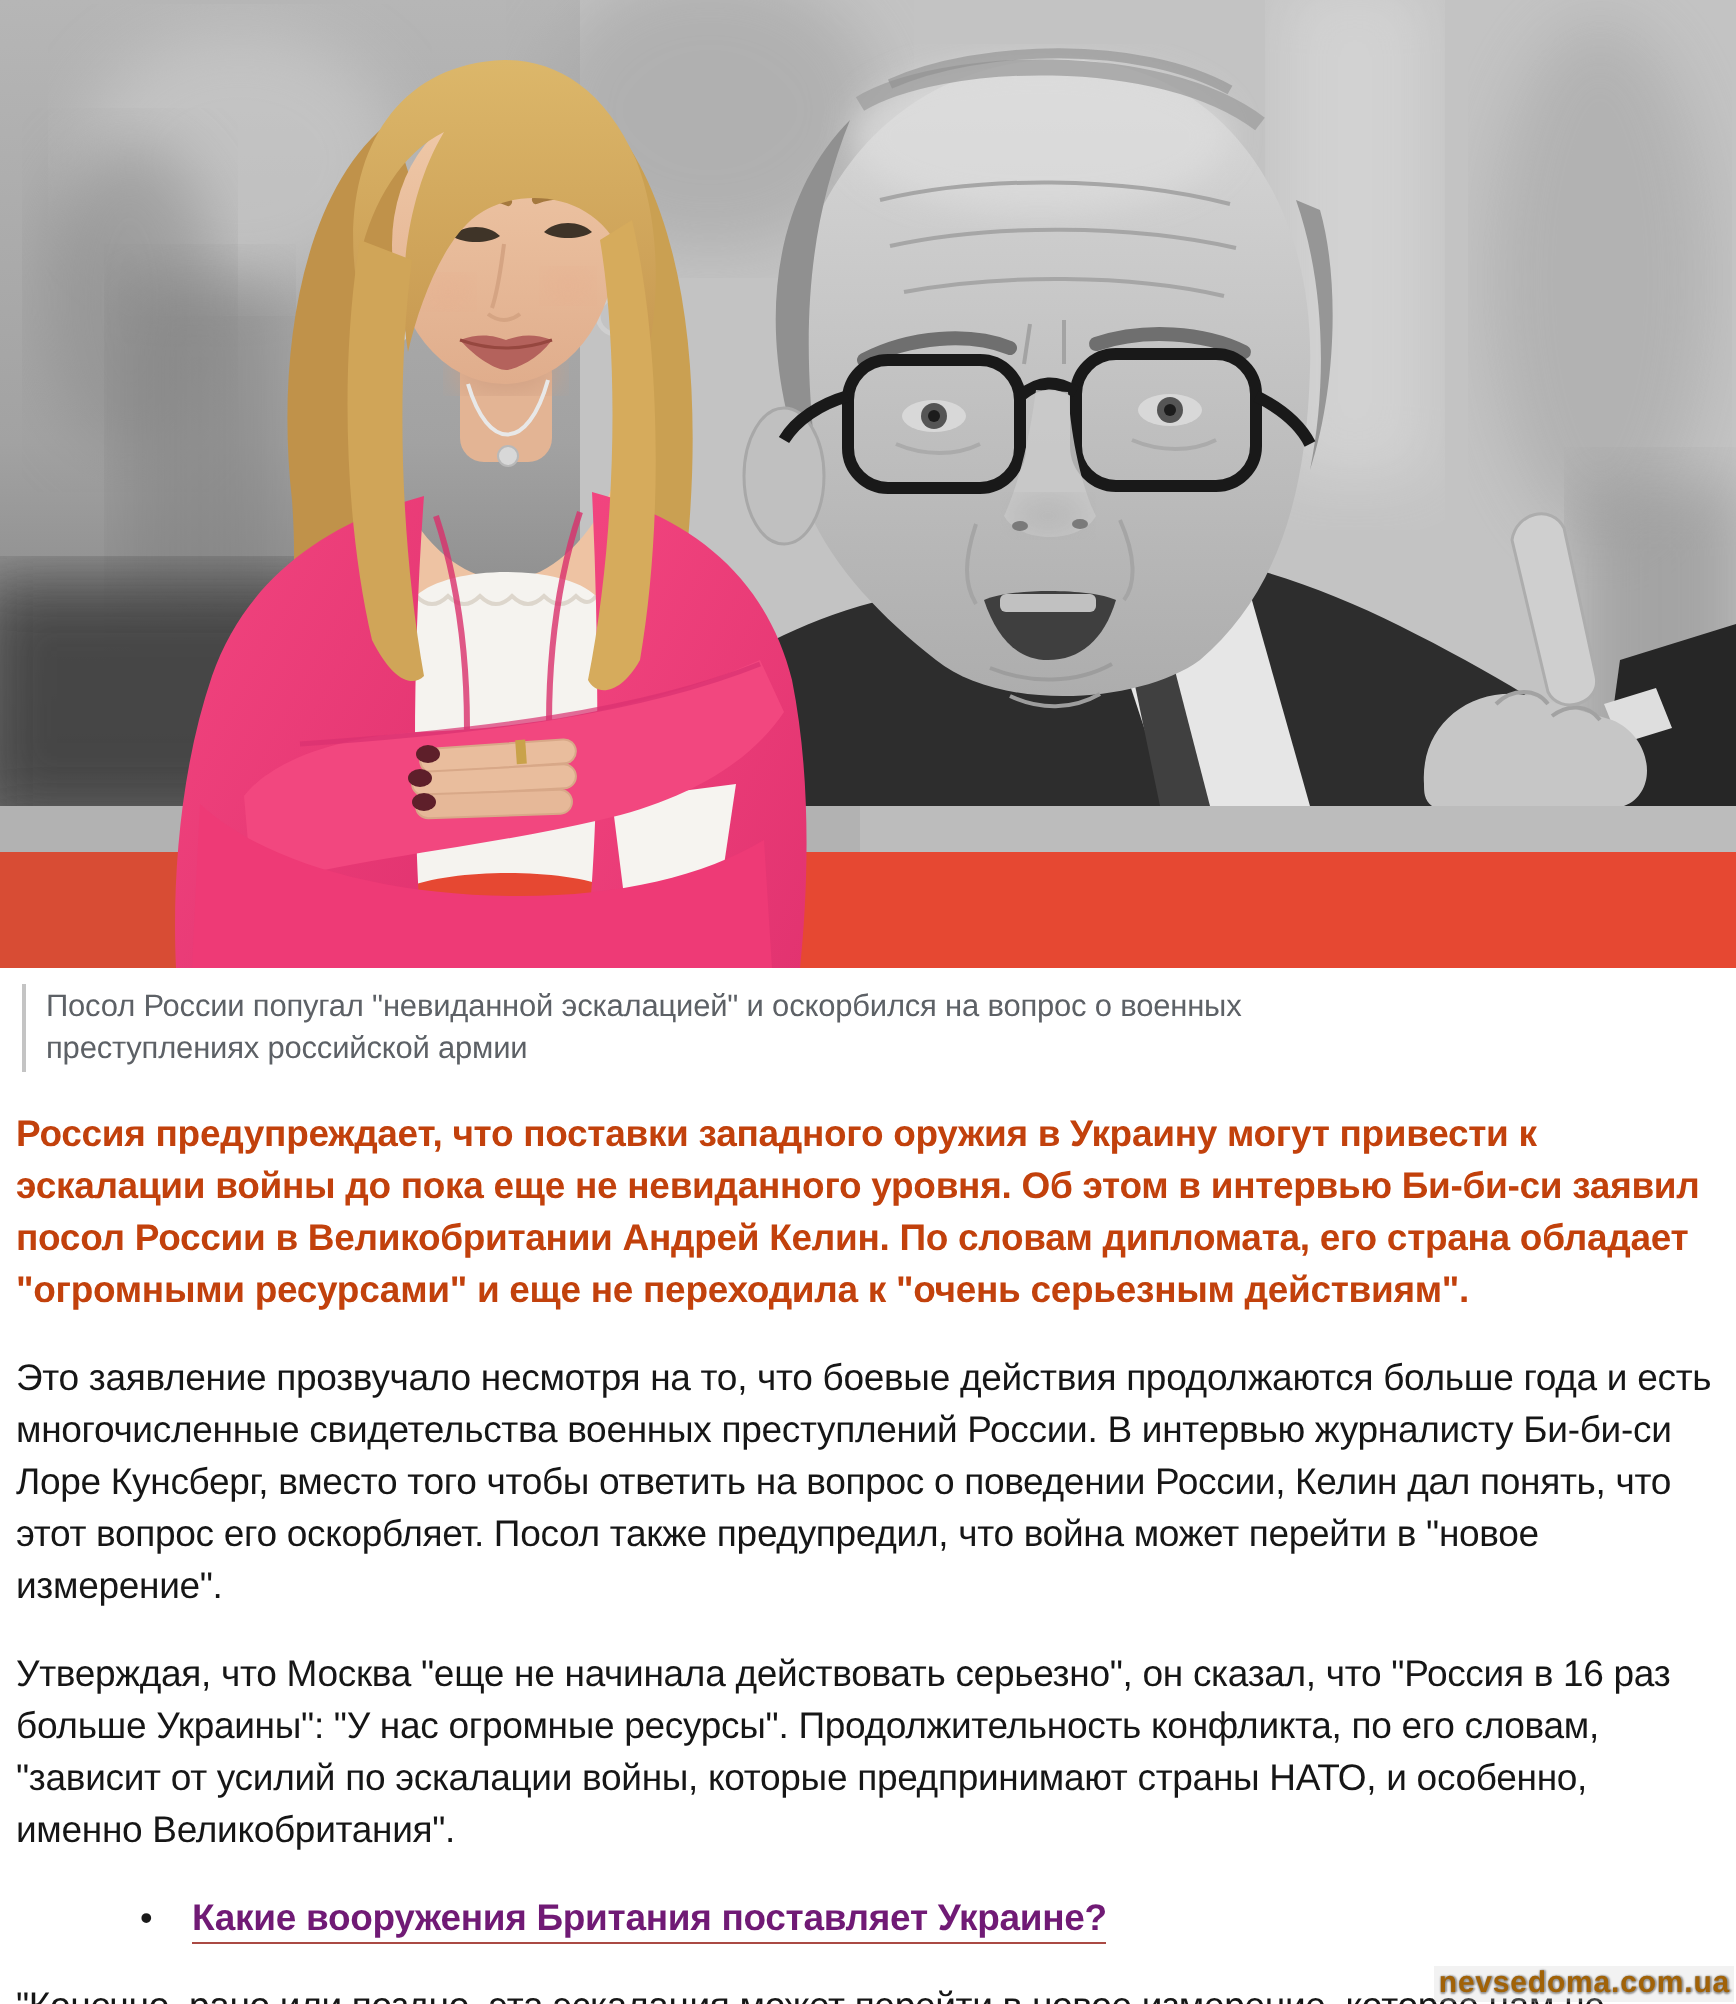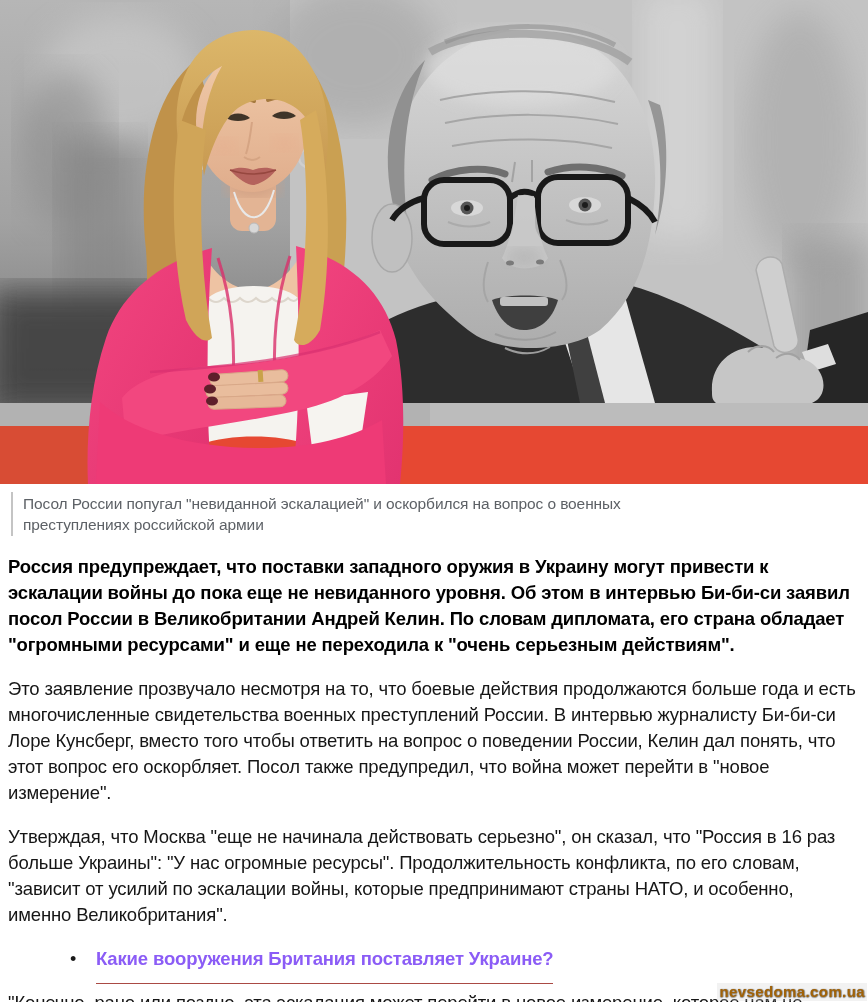--- a/index.html
+++ b/index.html
@@ -12,27 +12,27 @@
   .hero{width:868px;height:484px;line-height:0;background:#c3c3c3;}
   .hero svg{display:block;}
   figure.caption-wrap{margin:8px 0 0 11px;padding:0;}
   .caption{
     margin:0;border-left:2px solid #c4c4c4;padding:1px 0 1px 10px;
     font-size:15.5px;line-height:21px;color:#5d6166;max-width:600px;
     letter-spacing:-0.1px;
   }
   article{padding:0 10px 0 8px;color:#161616;}
   article p{margin:0 0 18px 0;font-size:18.5px;line-height:26px;letter-spacing:-0.15px;}
-  p.lead{margin-top:18px;font-weight:bold;color:#000000;}
+  p.lead{margin-top:18px;font-weight:bold;color:#c2410c;}
   ul.related{margin:0 0 18px 0;padding:0 0 0 62px;list-style:none;}
   ul.related li{font-size:18.5px;line-height:26px;}
   .bullet{display:inline-block;width:26px;color:#1a1a1a;font-size:18px;vertical-align:top;}
   a.related-link{
-    color:#8b5cf6;text-decoration:none;font-weight:bold;letter-spacing:-0.15px;
-    border-bottom:1.5px solid #aa4a44;padding-bottom:14px;cursor:pointer;
+    color:#701a75;text-decoration:none;font-weight:bold;letter-spacing:-0.15px;
+    border-bottom:1.5px solid #aa4a44;padding-bottom:2px;cursor:pointer;
   }
   p.closing{margin-bottom:0;}
   .watermark{
     position:absolute;right:1px;bottom:1px;
     font-size:15px;font-weight:bold;letter-spacing:0.4px;
     color:#a16207;background:rgba(205,205,205,0.25);
     text-shadow:0 0 1px #8a8a8a,0 1px 1px #9a9a9a,1px 0 1px #9a9a9a;
     padding:0 2px;line-height:18px;
   }
 </style>

